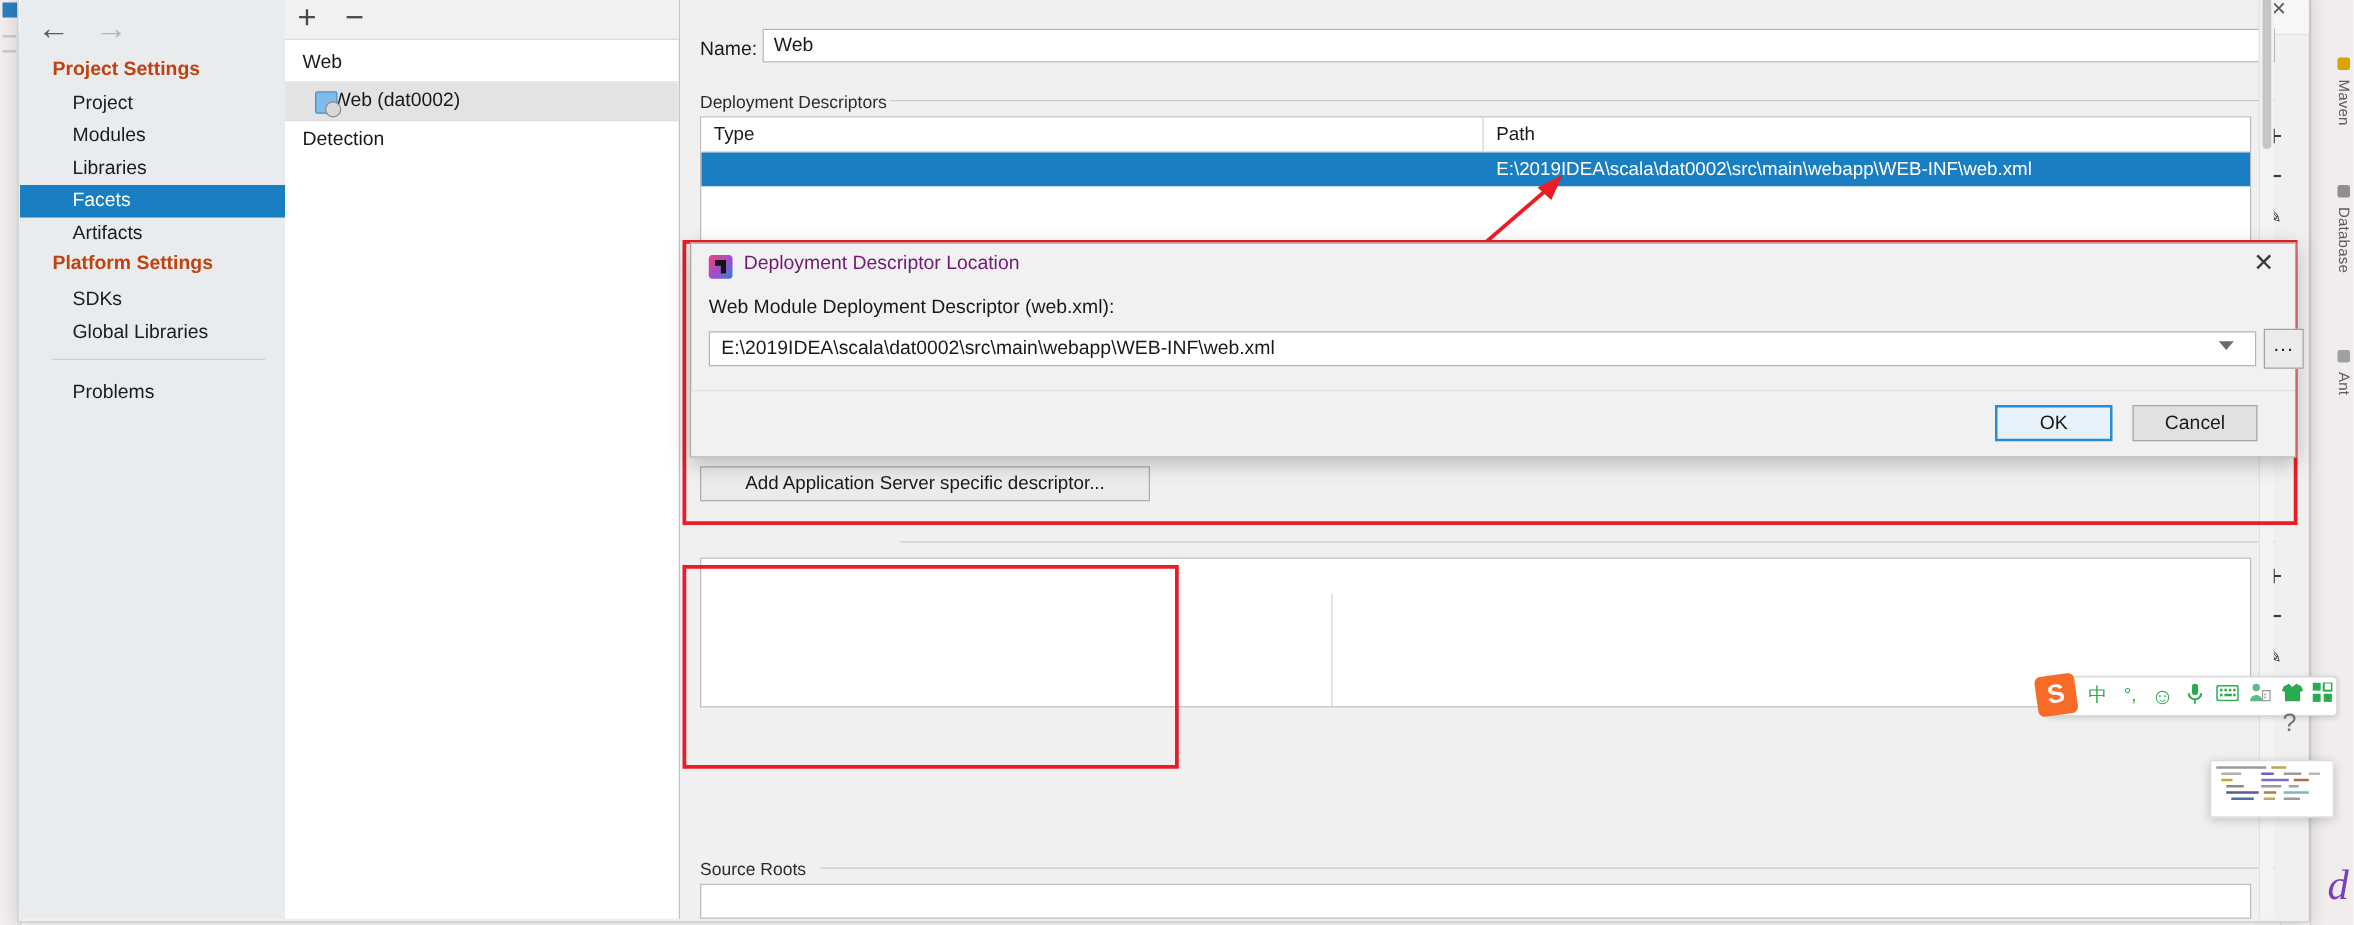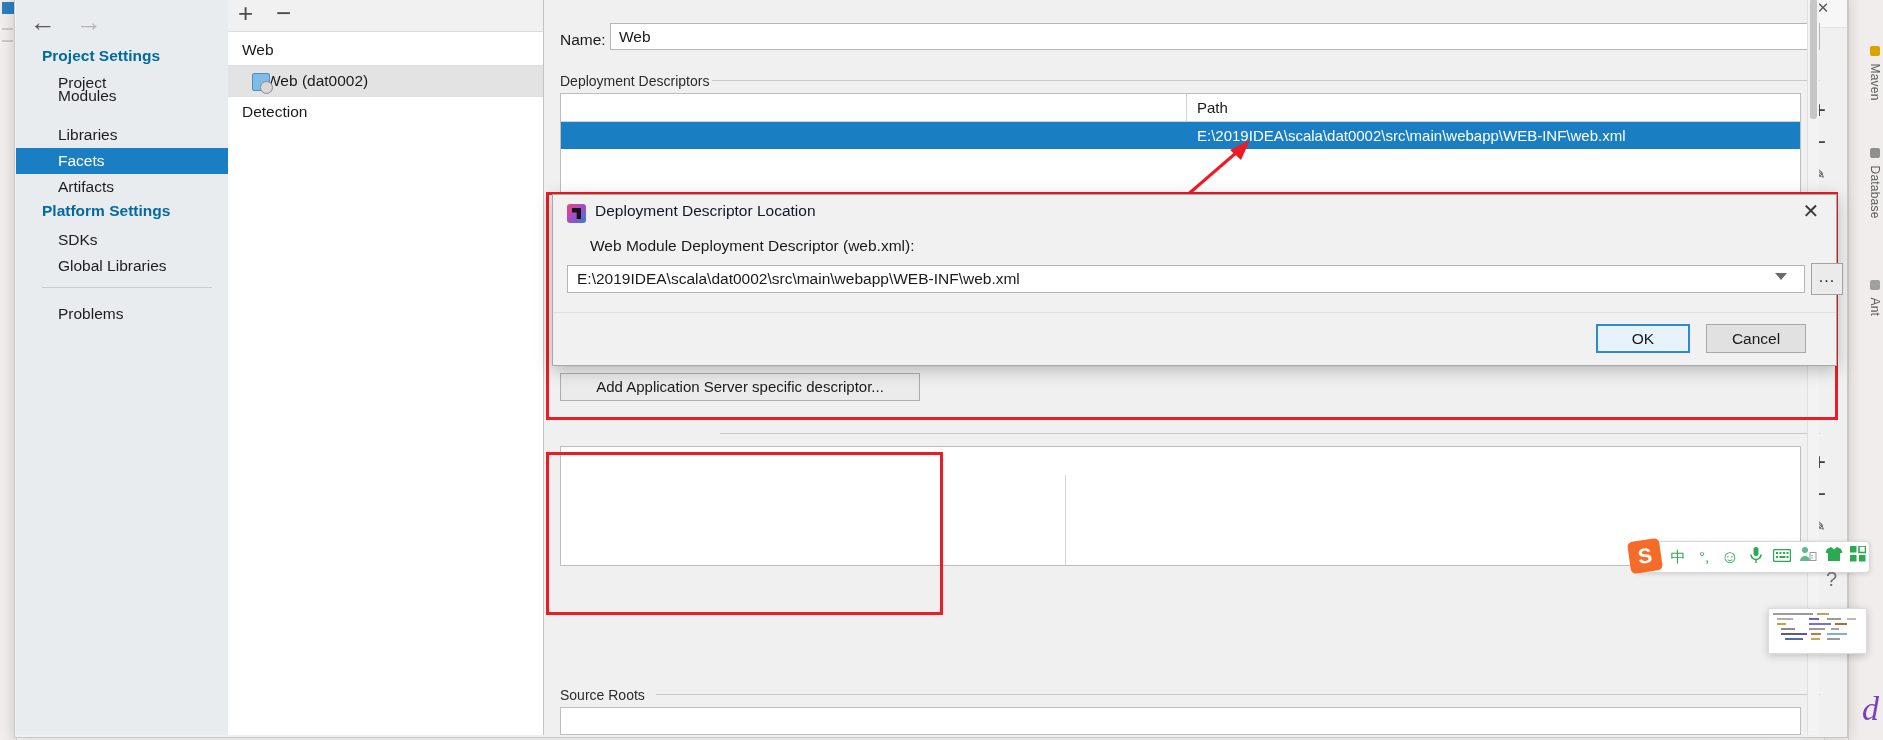--- a/index.html
+++ b/index.html
@@ -74,21 +74,21 @@
   .settings-panel{
     position:absolute; left:1px; top:0px; width:212px; height:740px;
     background:#e8ecef; border-right:1px solid #b9bfc4;
   }
   .nav-arrows{position:absolute; left:14px; top:14px; width:80px; height:30px;}
   .arrow{position:absolute; top:0; font-size:26px; line-height:26px;}
   .arrow.back{left:0; color:#5a5a5a;}
   .arrow.fwd{left:46px; color:#b4b4b4;}
 
   .nav-group-title{
-    position:absolute; left:26px; font-weight:bold; font-size:15.5px; color:#0369a1;
+    position:absolute; left:26px; font-weight:bold; font-size:15.5px; color:#c2410c;
   }
   .nav-item{
     position:absolute; left:0; width:212px; height:26px; line-height:26px;
     padding-left:42px; box-sizing:border-box; font-size:15.5px; color:#1c1c1c; cursor:default;
   }
   .nav-item.selected{background:#1a7ec2; color:#ffffff;}
   .settings-sep{position:absolute;left:26px;width:170px;height:1px;background:#c9ced2;}
 
   
   .tree-col{
@@ -171,24 +171,24 @@
   }
   .dlg-ico{
     position:absolute; left:14px; top:9px; width:19px; height:19px;
     background:linear-gradient(135deg,#f0437a 0%, #9b4fd0 55%, #2f7fd1 100%);
     border-radius:3px;
   }
   .dlg-ico:after{
     content:""; position:absolute; left:5px; top:4px; width:9px; height:11px; background:#151515;
     clip-path:polygon(0 0,100% 0,100% 100%,52% 100%,52% 42%,0 42%);
   }
-  .dlg-title{position:absolute; left:42px; top:7px; font-size:15.5px; color:#0f172a;}
+  .dlg-title{position:absolute; left:42px; top:7px; font-size:15.5px; color:#701a75;}
   .dlg-close{position:absolute; right:14px; top:6px; width:22px;height:22px;
     font-size:20px;line-height:20px;text-align:center;color:#3a3a3a; cursor:default;}
-  .dlg-field-label{position:absolute; left:14px; top:42px; font-size:15.5px; color:#1a1a1a;margin-left:23px;}
+  .dlg-field-label{position:absolute; left:14px; top:42px; font-size:15.5px; color:#1a1a1a;}
   .dlg-combo{
     position:absolute; left:14px; top:70px; width:1238px; height:28px;
     background:#fff; border:1px solid #b4b4b4; box-sizing:border-box;
     padding:3px 28px 3px 9px; font-size:15.5px; color:#1a1a1a; font-family:inherit;
   }
   .dlg-chev{position:absolute; left:1222px; top:78px; width:0;height:0;
     border-left:6px solid transparent;border-right:6px solid transparent;border-top:7px solid #6b6b6b;}
   .dlg-browse{
     position:absolute; left:1258px; top:68px; width:32px; height:32px;
     background:#ebebeb; border:1px solid #a2a2a2; box-sizing:border-box;
@@ -282,21 +282,21 @@
 
     <div class="settings-panel">
       <div class="nav-arrows">
         <span class="arrow back">←</span>
         <span class="arrow fwd">→</span>
       </div>
 
       <div class="nav-group-title" style="top:52px;">Project Settings</div>
 
       <div class="nav-item" style="top:75px;">Project</div>
-      <div class="nav-item" style="top:88px;">Modules</div>
+      <div class="nav-item" style="top:101px;">Modules</div>
       <div class="nav-item" style="top:127px;">Libraries</div>
       <div class="nav-item selected" style="top:153px;">Facets</div>
       <div class="nav-item" style="top:179px;">Artifacts</div>
 
       <div class="nav-group-title" style="top:207px;">Platform Settings</div>
 
       <div class="nav-item" style="top:232px;">SDKs</div>
       <div class="nav-item" style="top:258px;">Global Libraries</div>
 
       <div class="settings-sep" style="top:292px;"></div>
@@ -329,20 +329,21 @@
     <div class="detail">
 
       <div class="name-label">Name:</div>
       <input class="name-input" type="text" value="Web" style="">
 
       <div class="grp-label" style="left:16px; top:78px;">Deployment Descriptors</div>
       <div class="grp-line" style="left:168px; top:85px; width:1108px;"></div>
 
       <div class="tbl" style="left:16px; top:98px; width:1241px; height:200px;">
         <div class="tbl-head">
+          <div class="th" style="left:0; width:625px;">Type</div>
           <div class="th" style="left:626px; width:615px;">Path</div>
           <div class="colsep" style="left:625px;"></div>
         </div>
         <div class="trow sel" style="top:28px;">
           <div class="tcell" style="left:626px; width:615px;">E:\2019IDEA\scala\dat0002\src\main\webapp\WEB-INF\web.xml</div>
         </div>
       </div>
 
       <div class="side-btn" style="left:1258px; top:100px;">+</div>
       <div class="side-btn" style="left:1258px; top:132px;">−</div>

